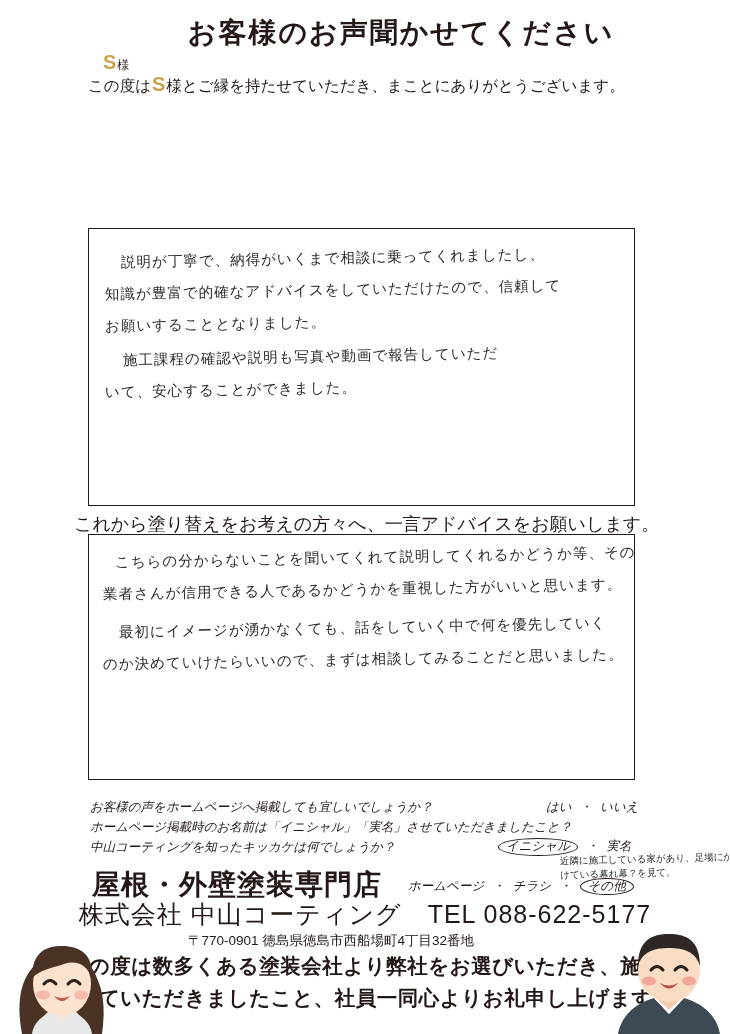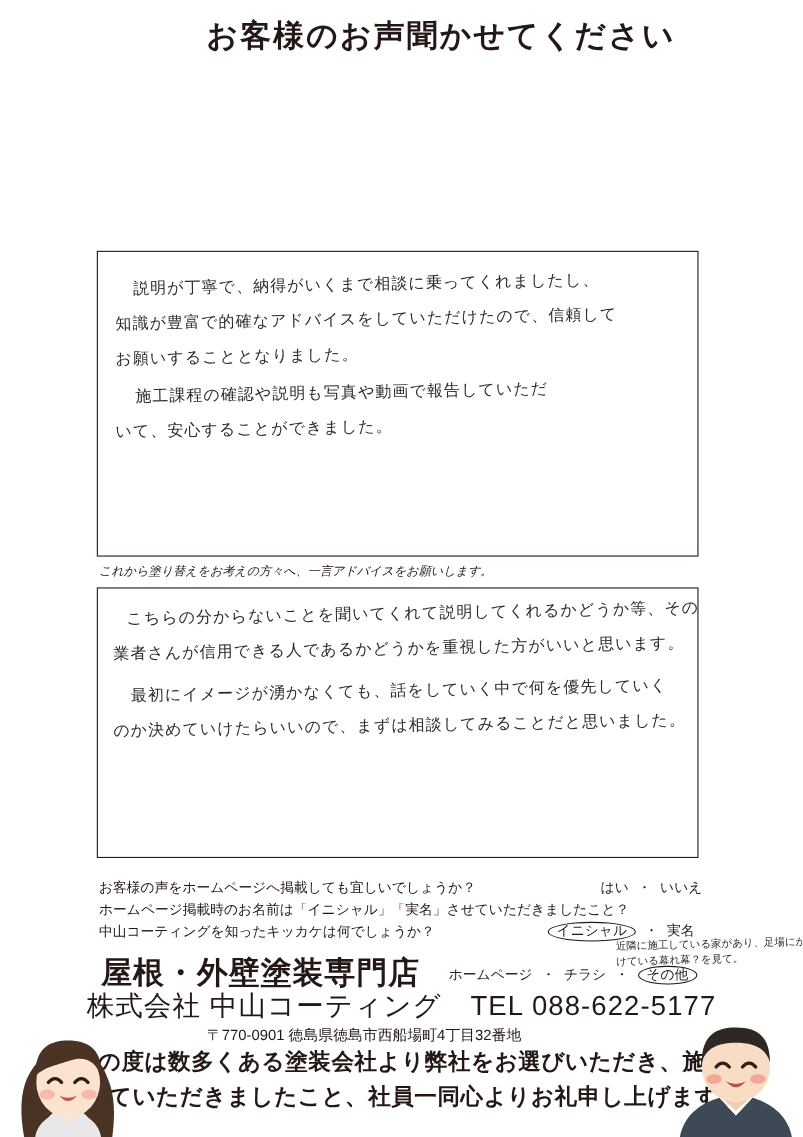--- a/index.html
+++ b/index.html
@@ -106,35 +106,35 @@
     font-size: 14.5px;
     letter-spacing: 1px;
   }
   .hw.slant {
     transform: rotate(-1.1deg);
     transform-origin: left center;
   }
 
   .advice-label {
     position: absolute;
-    left: 90px;
+    left: 74px;
     top: 512px;
-    font-size: 11px;
-    white-space: nowrap;
-    font-style: italic;
+    font-size: 18px;
+    white-space: nowrap;
   }
 
   
   .q-block {
     position: absolute;
     left: 90px;
     top: 798px;
     width: 560px;
     font-size: 12.5px;
     line-height: 1.58;
+    font-style: italic;
   }
   .q-line {
     white-space: nowrap;
     position: relative;
   }
   .q-ans {
     position: absolute;
     font-size: 12.5px;
     white-space: nowrap;
   }
@@ -212,20 +212,28 @@
   #mascot-left { left: 2px; width: 120px; height: 112px; }
   #mascot-right { right: 2px; width: 118px; height: 108px; }
 </style>
 </head>
 <body>
 
 <div class="page">
 
   <div class="doc-title">お客様のお声聞かせてください</div>
 
+  <div class="intro">
+    <div class="line row-sama">
+      <span class="initial">S</span><span class="sama-small">様</span>
+    </div>
+    <div class="line">
+      <span>この度は</span><span class="initial">S</span><span>様とご縁を持たせていただき、まことにありがとうございます。</span>
+    </div>
+  </div>
 
 
   <div class="hw-box" id="box1">
     <div class="hw slant" style="left:32px; top:24px;">説明が丁寧で、納得がいくまで相談に乗ってくれましたし、</div>
     <div class="hw slant" style="left:16px; top:56px;">知識が豊富で的確なアドバイスをしていただけたので、信頼して</div>
     <div class="hw slant" style="left:16px; top:88px;">お願いすることとなりました。</div>
     <div class="hw slant" style="left:34px; top:122px;">施工課程の確認や説明も写真や動画で報告していただ</div>
     <div class="hw slant" style="left:16px; top:154px;">いて、安心することができました。</div>
   </div>
 

